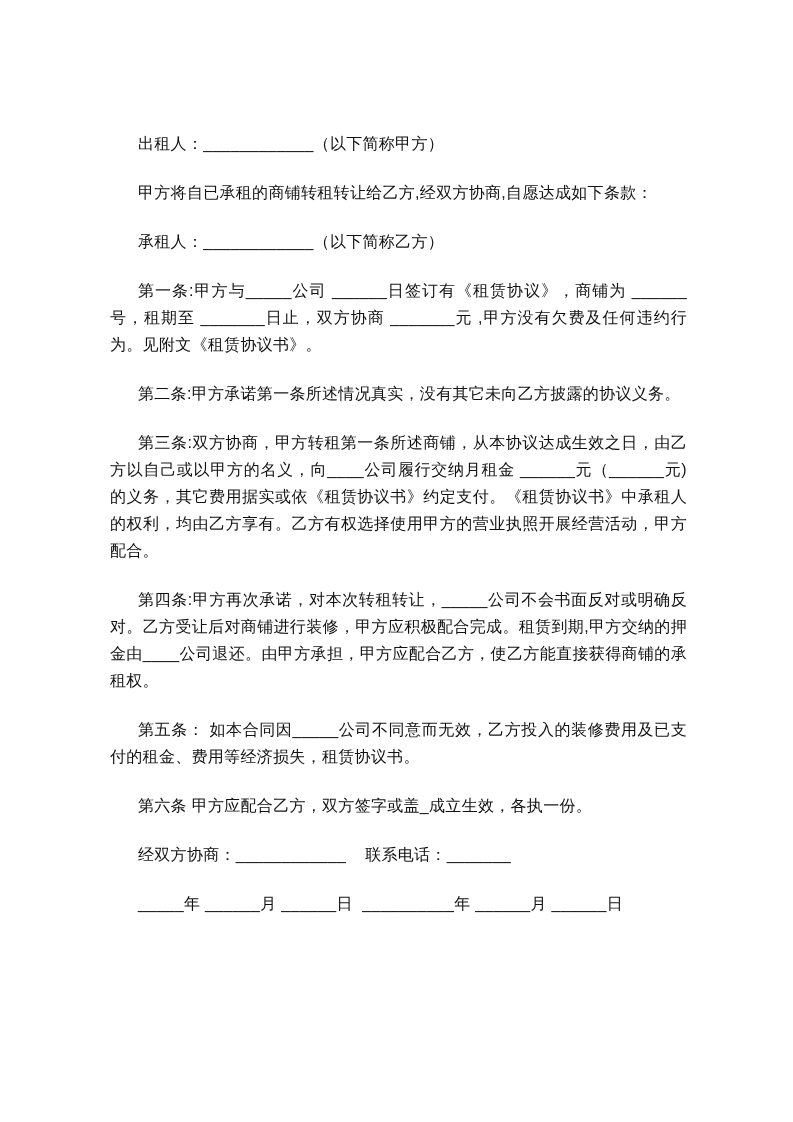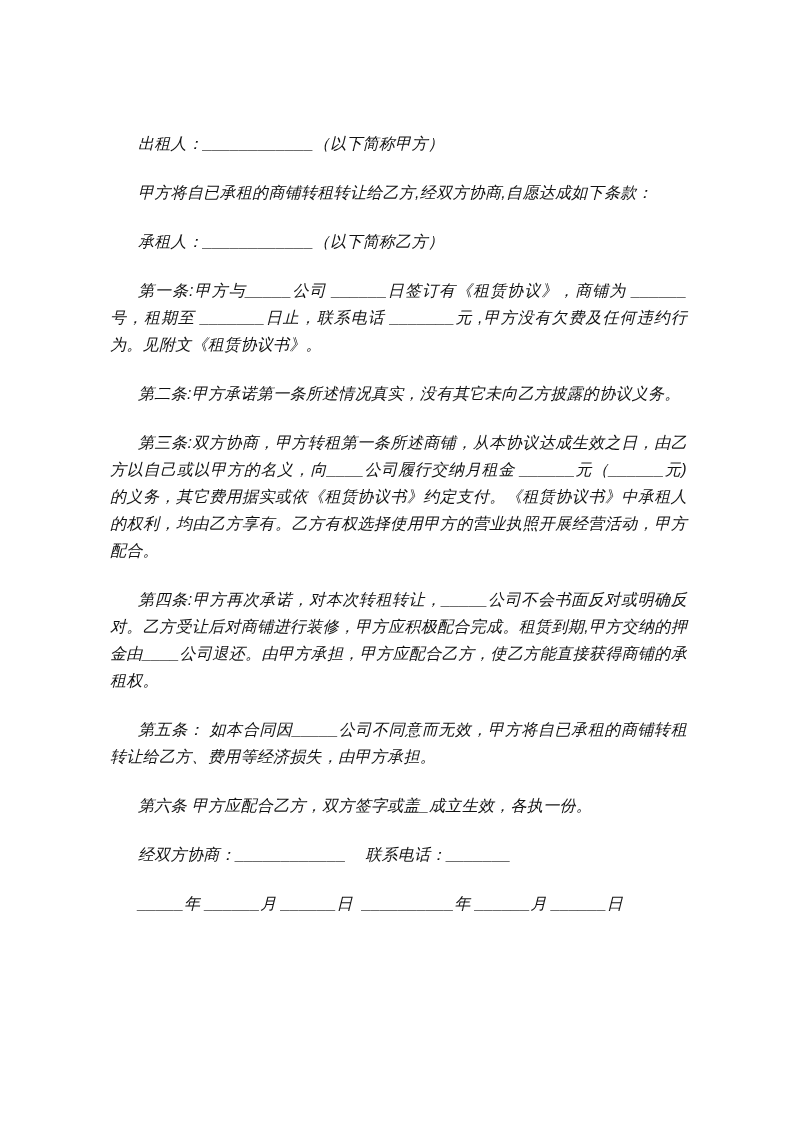--- a/index.html
+++ b/index.html
@@ -13,21 +13,20 @@
     font-family: "Liberation Sans", "DejaVu Sans", sans-serif;
     color: #000000;
     overflow: hidden;
   }
   .page {
     box-sizing: border-box;
     width: 793px;
     height: 1122px;
     padding: 130px 106px 48px 110px;
     background: #ffffff;
-    font-style: italic;
   }
   .para {
     margin: 0 0 22px 0;
     font-size: 16px;
     line-height: 27px;
     letter-spacing: 0.3px;
     text-indent: 28px;
     text-align: justify;
     white-space: pre-wrap;
     word-break: break-all;
@@ -37,21 +36,21 @@
     margin-bottom: 8px;
   }
 </style>
 </head>
 <body>
 
 <div class="page">
   <p class="para">出租人：____________（以下简称甲方）</p>
   <p class="para">甲方将自已承租的商铺转租转让给乙方,经双方协商,自愿达成如下条款：</p>
   <p class="para">承租人：____________（以下简称乙方）</p>
-  <p class="para">第一条:甲方与_____公司 ______日签订有《租赁协议》，商铺为 ______号，租期至 _______日止，联系电话 _______元 ,甲方没有欠费及任何违约行为。见附文《租赁协议书》。</p>
+  <p class="para">第一条:甲方与_____公司 ______日签订有《租赁协议》，商铺为 ______号，租期至 _______日止，双方协商 _______元 ,甲方没有欠费及任何违约行为。见附文《租赁协议书》。</p>
   <p class="para">第二条:甲方承诺第一条所述情况真实，没有其它未向乙方披露的协议义务。</p>
   <p class="para">第三条:双方协商，甲方转租第一条所述商铺，从本协议达成生效之日，由乙方以自己或以甲方的名义，向____公司履行交纳月租金 ______元（______元)的义务，其它费用据实或依《租赁协议书》约定支付。《租赁协议书》中承租人的权利，均由乙方享有。乙方有权选择使用甲方的营业执照开展经营活动，甲方配合。</p>
   <p class="para">第四条:甲方再次承诺，对本次转租转让，_____公司不会书面反对或明确反对。乙方受让后对商铺进行装修，甲方应积极配合完成。租赁到期,甲方交纳的押金由____公司退还。由甲方承担，甲方应配合乙方，使乙方能直接获得商铺的承租权。</p>
-  <p class="para">第五条： 如本合同因_____公司不同意而无效，甲方将自已承租的商铺转租转让给乙方、费用等经济损失，由甲方承担。</p>
+  <p class="para">第五条： 如本合同因_____公司不同意而无效，乙方投入的装修费用及已支付的租金、费用等经济损失，租赁协议书。</p>
   <p class="para">第六条 甲方应配合乙方，双方签字或盖_成立生效，各执一份。</p>
   <p class="para">经双方协商：____________    联系电话：_______</p>
   <p class="para">_____年 ______月 ______日  __________年 ______月 ______日</p>
 </div>
 
 </body></html>

